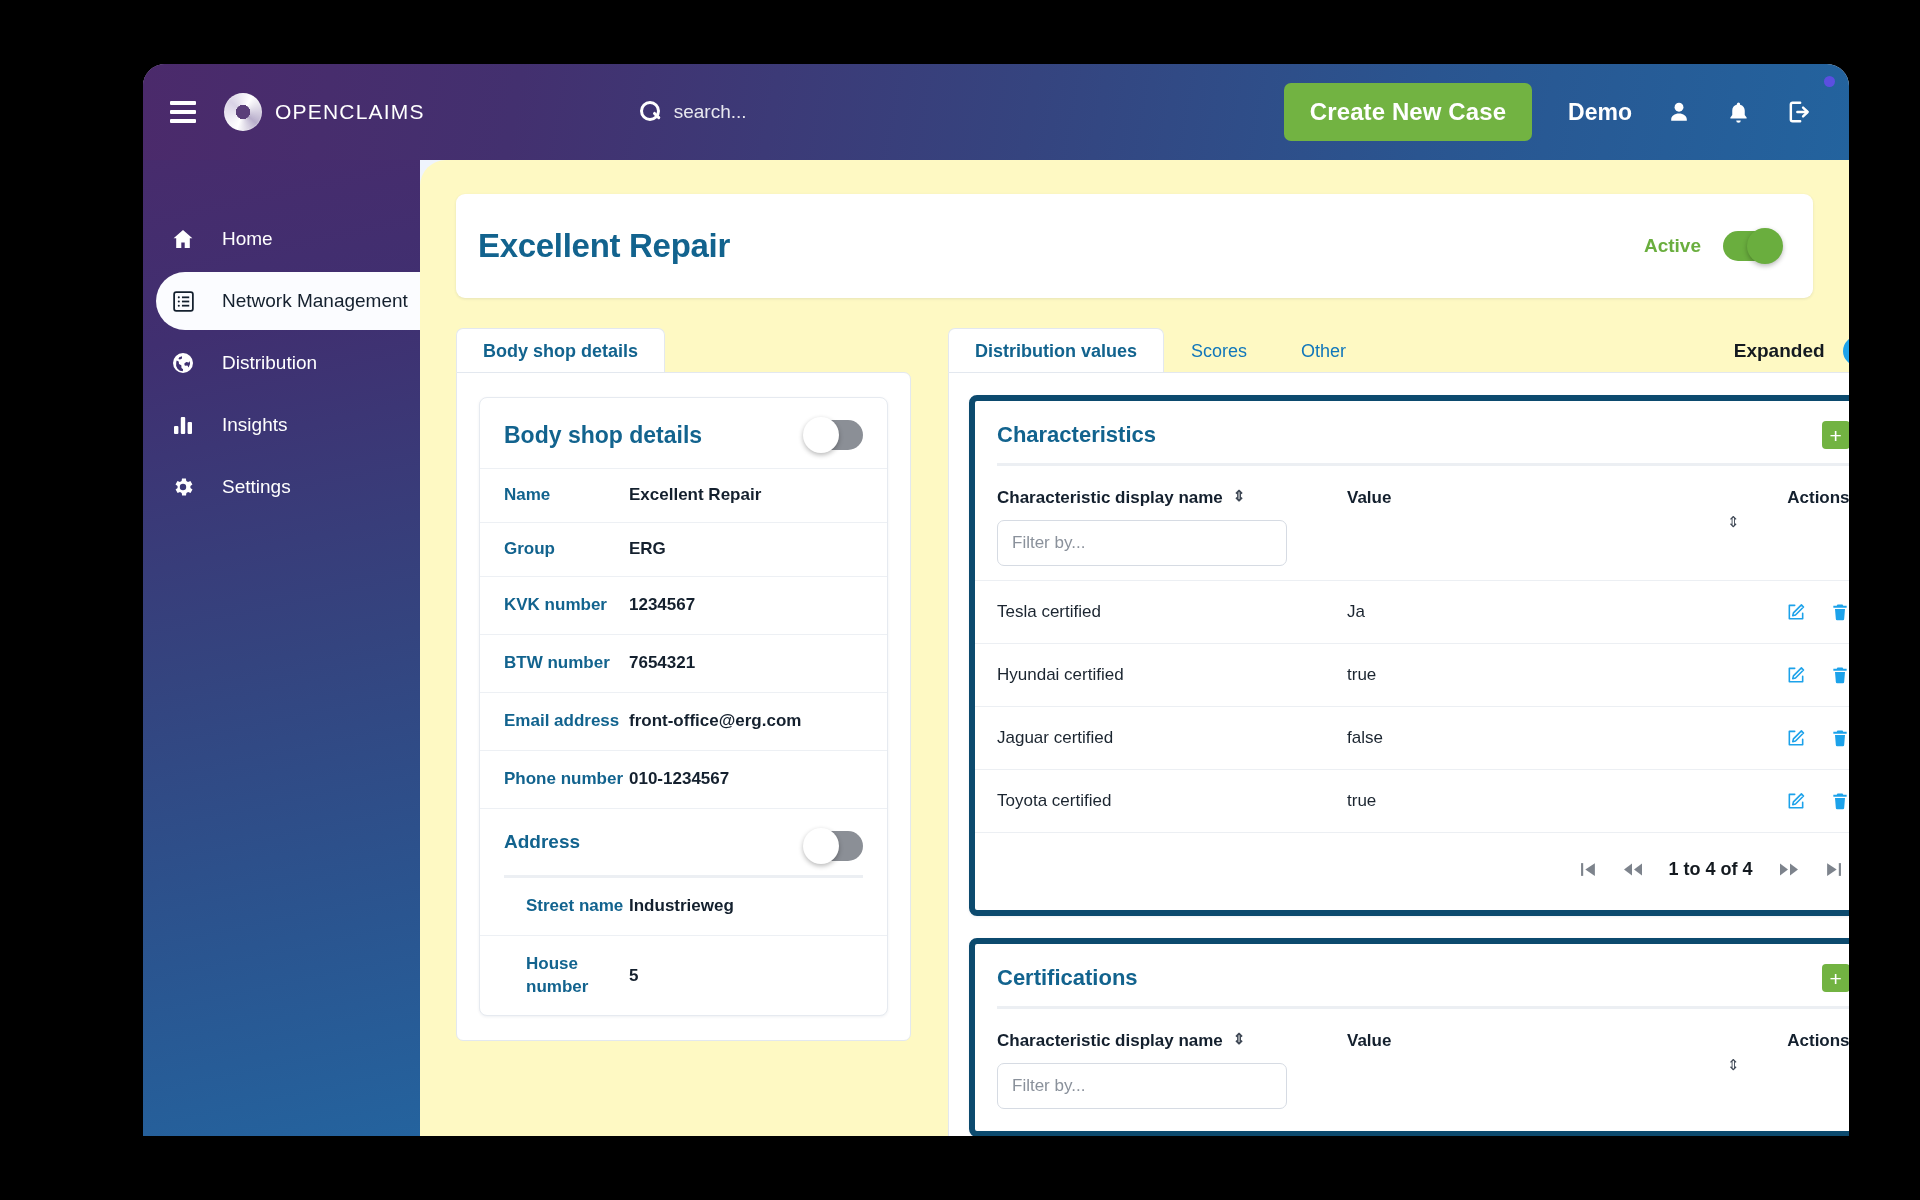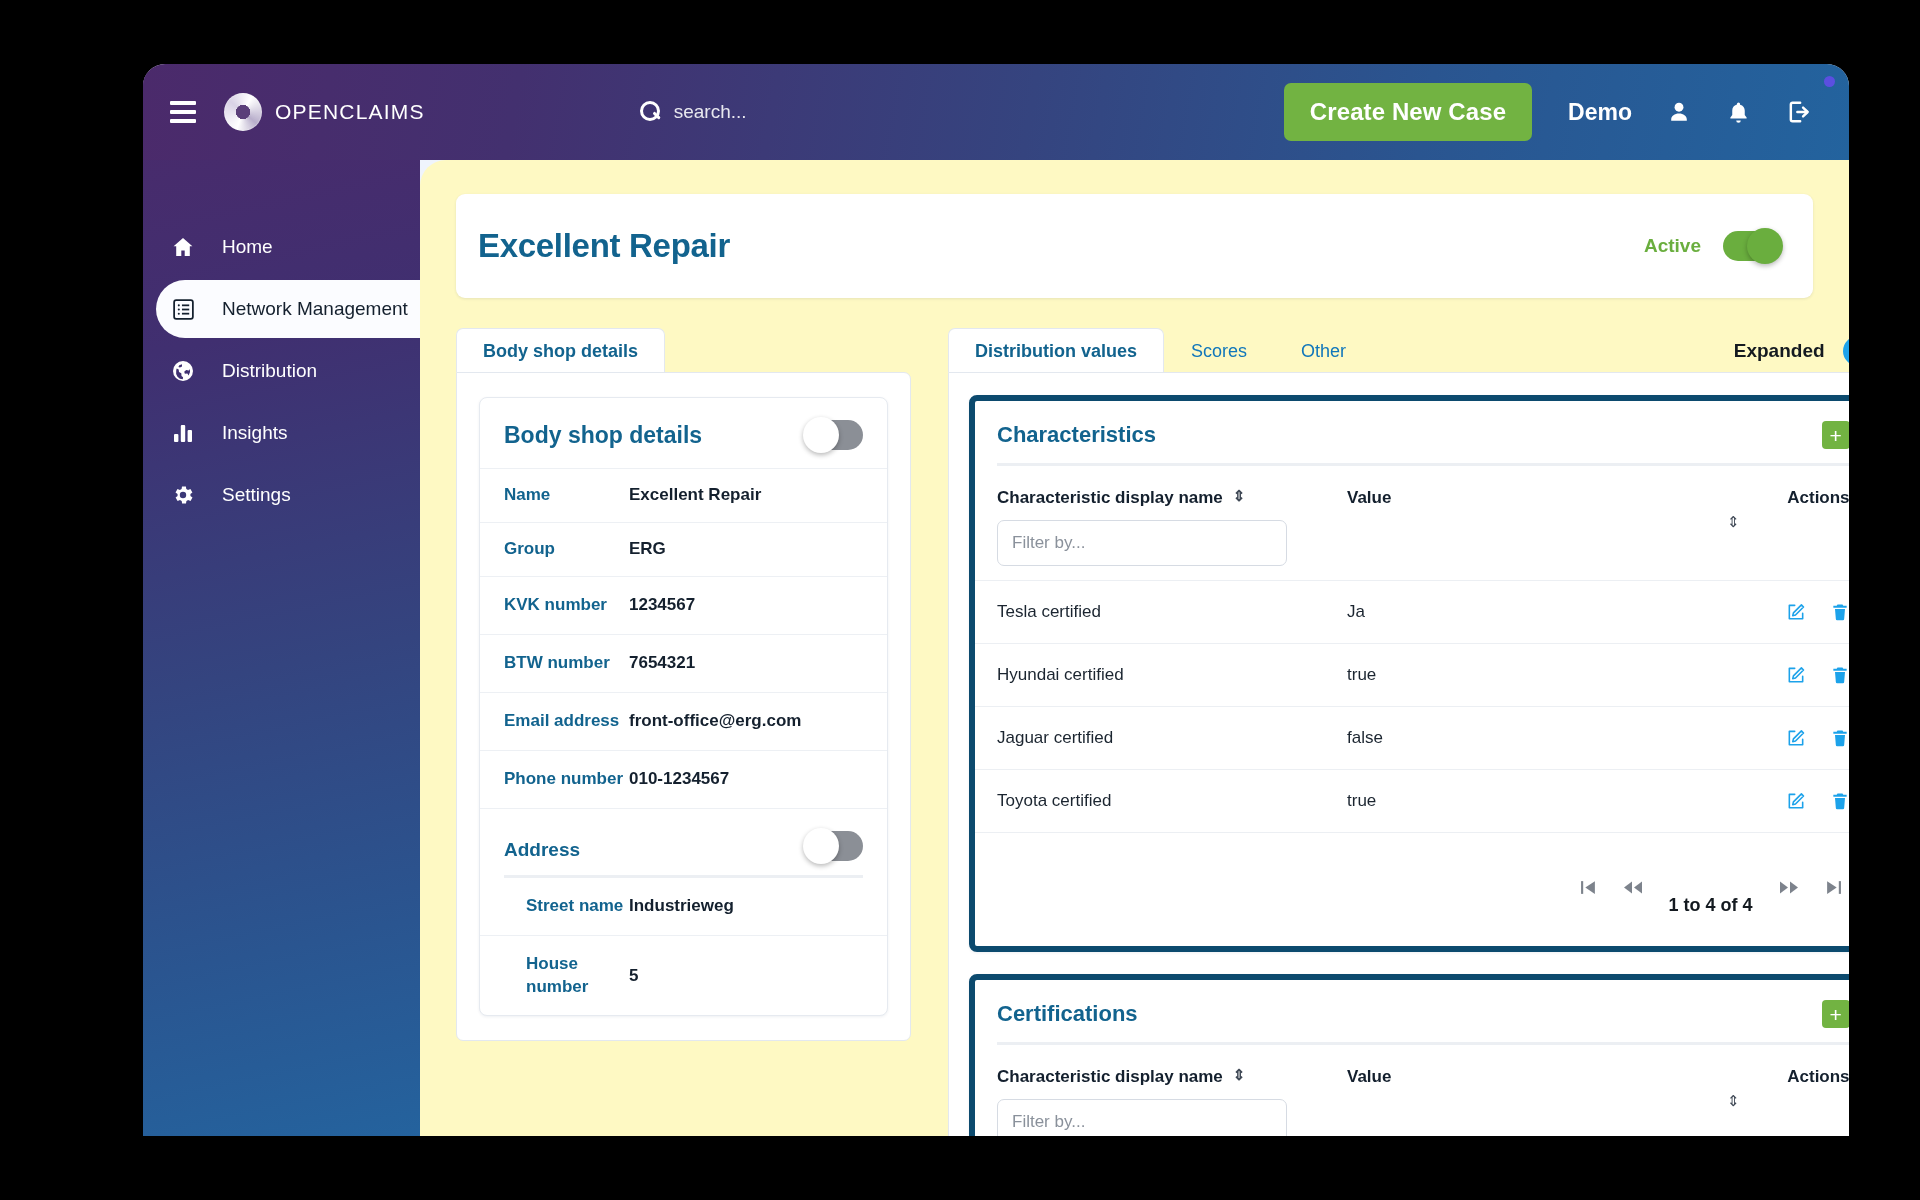--- a/index.html
+++ b/index.html
@@ -40,21 +40,21 @@
   .btn-create{
     background:#72b342; color:#fff; border:none; border-radius:7px;
     padding:15px 26px; font-size:24px; font-weight:700; cursor:pointer;
     font-family:"Liberation Sans", sans-serif; letter-spacing:.1px;
   }
   .demo-label{ color:#fff; font-size:23px; font-weight:700; margin-left:36px;}
   .ticon{ margin-left:34px; cursor:pointer; display:flex; align-items:center;}
   .corner-dot{ position:absolute; right:14px; top:12px; width:11px; height:11px; border-radius:50%; background:#5b4fe0;}
   
   .sidebar{
-    position:absolute; left:0; top:8px; width:277px; height:1072px;
+    position:absolute; left:0; top:0; width:277px; height:1072px;
     background:linear-gradient(168deg,#4b2a6b 0%, #402f70 25%, #34447f 55%, #2a5590 80%, #24639e 100%);
     padding-top:146px; z-index:3;
   }
   .nav-item{
     display:flex; align-items:center; height:58px; margin-bottom:4px;
     padding-left:27px; cursor:pointer; position:relative;
   }
   .nav-item .nlabel{ color:#fff; font-size:19px; margin-left:26px; white-space:nowrap;}
   .nav-item.active{
     background:#fbfcff; border-radius:32px 0 0 32px; margin-left:13px; padding-left:14px;
@@ -103,21 +103,21 @@
     margin:24px 22px; border:1px solid #e6eaf0; border-radius:8px;
     box-shadow:0 1px 3px rgba(20,40,80,.07); background:#fff;
   }
   .inner-head{ display:flex; align-items:center; padding:22px 24px 18px 24px;}
   .inner-title{ color:#12638e; font-size:23px; font-weight:700;}
   .inner-head .toggle{ margin-left:auto;}
   .kv{ display:flex; align-items:center; border-top:1px solid #edf0f4; padding:0 24px;}
   .kv .k{ color:#12638e; font-size:17px; font-weight:700; width:125px; flex:none; line-height:1.35; padding:15px 0;}
   .kv .v{ color:#14202e; font-size:17px; font-weight:700;}
   .kv.tall .k{ padding:17px 0;}
-  .sub-head{ display:flex; align-items:flex-end; padding:22px 24px 14px 24px; border-top:1px solid #edf0f4;}
+  .sub-head{ display:flex; align-items:flex-start; padding:22px 24px 14px 24px; border-top:1px solid #edf0f4;}
   .sub-title{ color:#12638e; font-size:19px; font-weight:700;}
   .sub-head .toggle{ margin-left:auto;}
   .sub-rule{ height:3px; background:#eceff3; margin:0 24px;}
   .kv.indent{ padding-left:46px;}
   .kv.indent .k{ width:103px;}
   
   .section{
     margin:22px 20px; border:6px solid #0c4a6e; border-radius:8px;
     box-shadow:0 1px 3px rgba(20,40,80,.07); background:#fff; padding-bottom:8px;
   }
@@ -149,21 +149,21 @@
   .td{ font-size:17px; color:#1b2530;}
   .td.c1{ width:350px;}
   .td.c2{ width:380px;}
   .td.acts{ margin-left:auto; display:flex; gap:24px; align-items:center;}
   .iconbtn{ cursor:pointer; display:flex; align-items:center;}
   .pager{
     display:flex; align-items:center; justify-content:flex-end; gap:26px;
     padding:26px 30px 22px 22px; border-top:1px solid #eceff3;
   }
   .pgbtn{ color:#7d838c; cursor:pointer; display:flex; align-items:center;}
-  .pgtext{ font-size:18px; font-weight:700; color:#141a20;margin-top:36px;}
+  .pgtext{ font-size:18px; font-weight:700; color:#141a20;}
 </style>
 </head>
 <body>
 
 <div class="app-window">
 
   <div class="sidebar">
     <div class="nav-item">
       <span class="nav-icon">
         <svg width="24" height="24" viewBox="0 0 24 24" fill="#fff">

